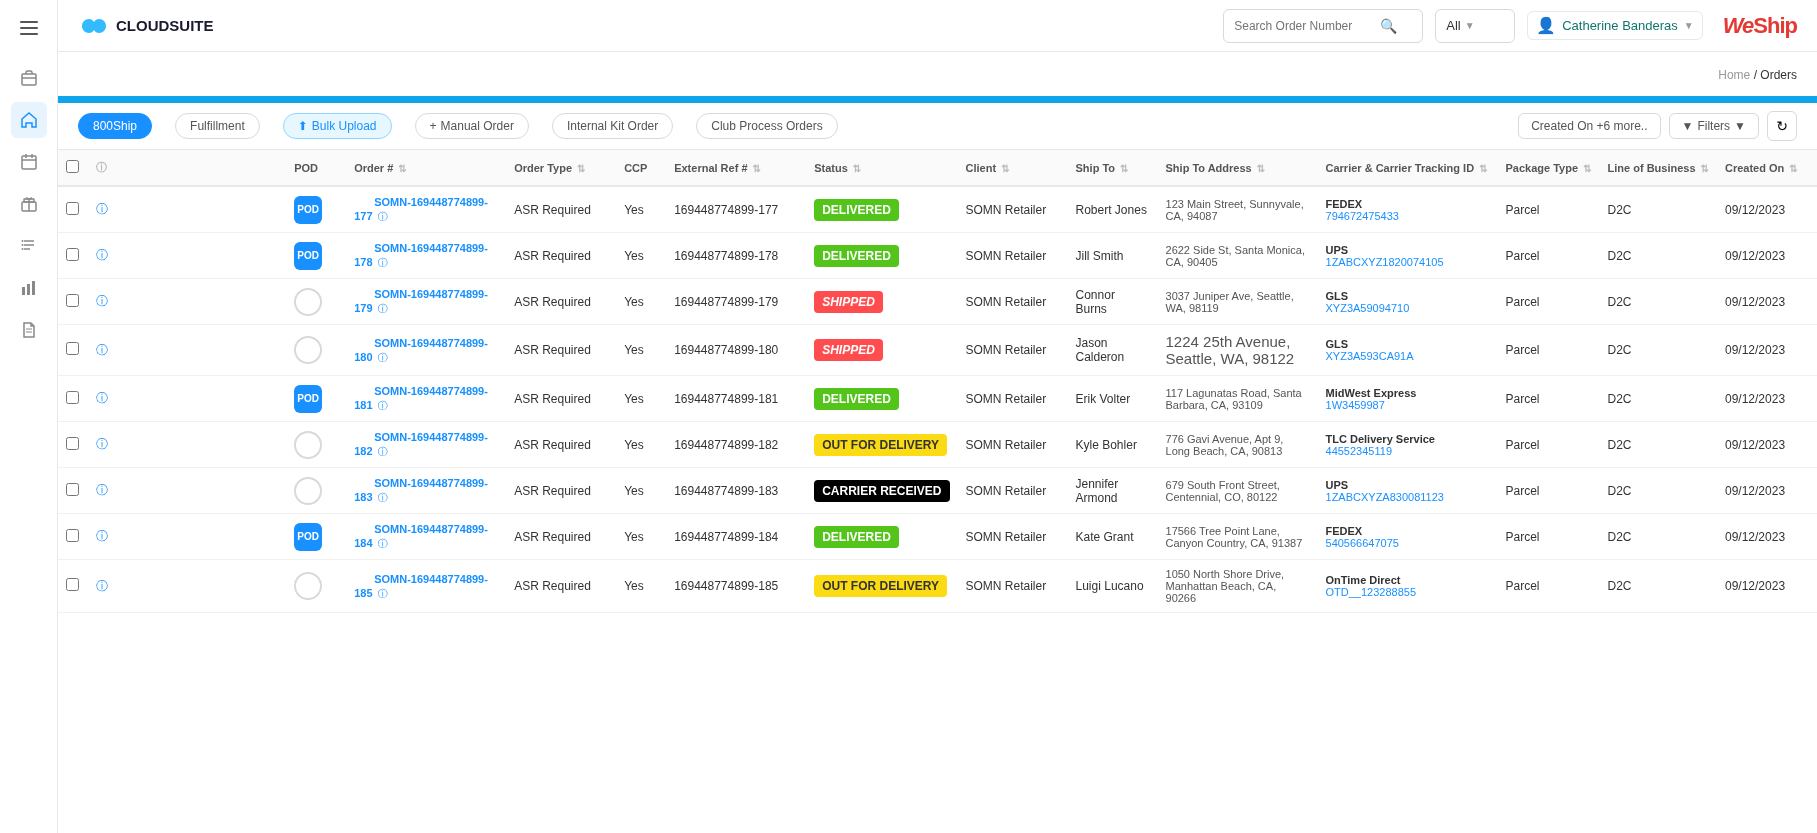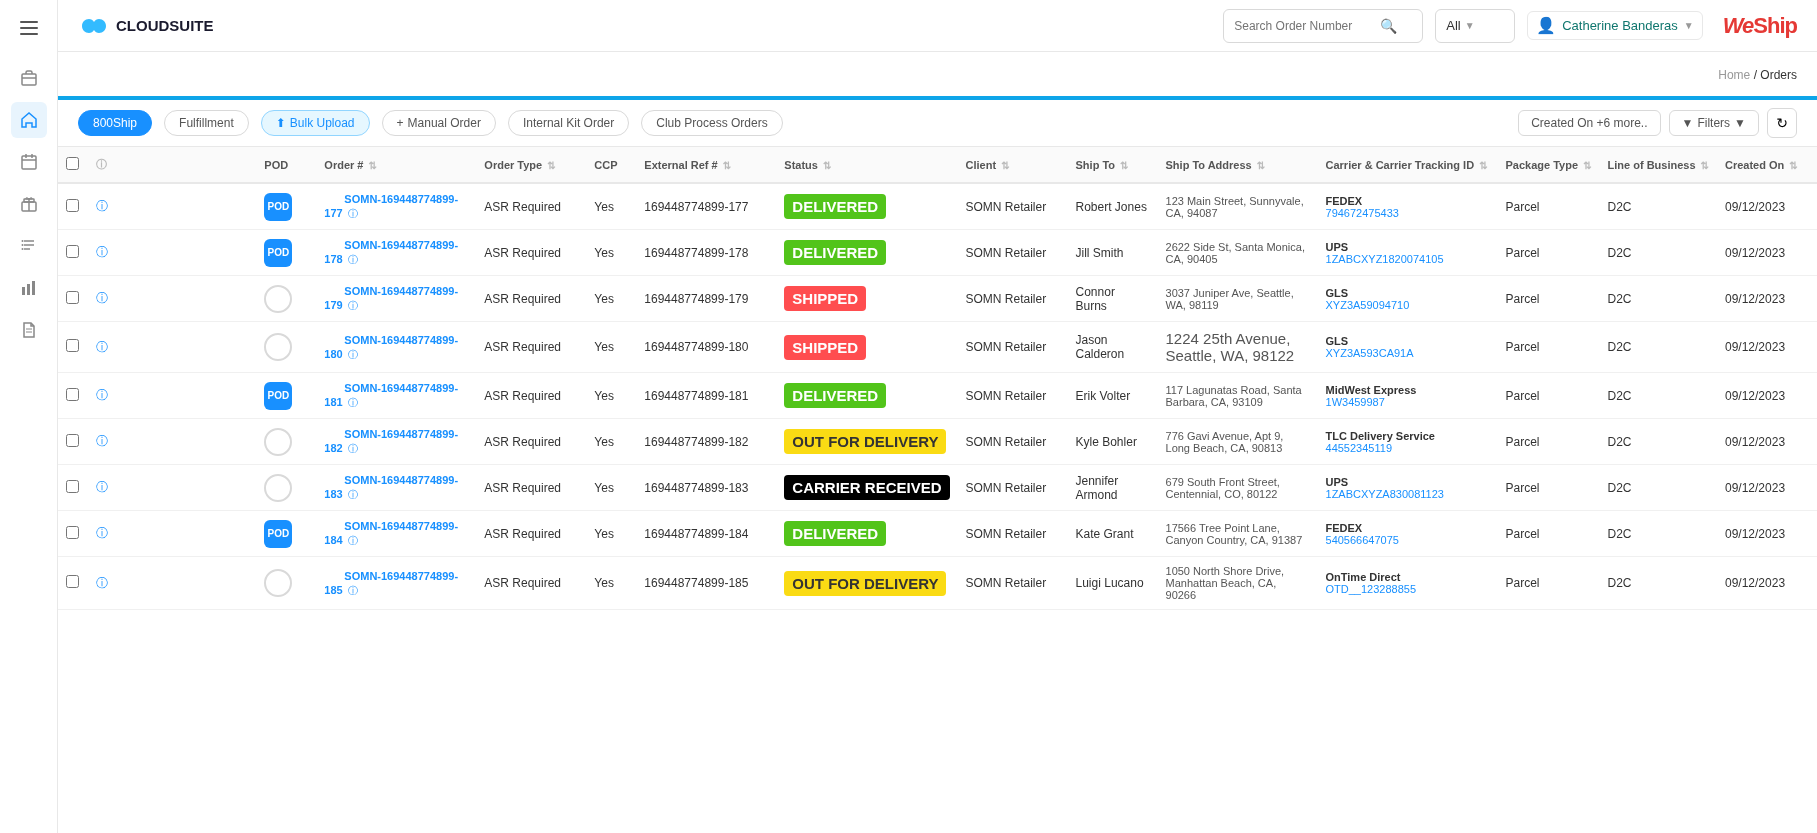--- a/index.html
+++ b/index.html
@@ -23,28 +23,28 @@
     .search-box { display: flex; align-items: center; border: 1px solid #d9d9d9; border-radius: 6px; padding: 0 10px; height: 34px; background: #fff; gap: 6px; min-width: 200px; }
     .search-box input { border: none; outline: none; font-size: 12px; color: #999; width: 140px; }
     .search-icon { color: #999; font-size: 14px; }
     .dropdown-filter { display: flex; align-items: center; border: 1px solid #d9d9d9; border-radius: 6px; padding: 0 10px; height: 34px; background: #fff; gap: 4px; min-width: 80px; cursor: pointer; }
     .user-area { display: flex; align-items: center; gap: 6px; cursor: pointer; padding: 4px 8px; border-radius: 6px; border: 1px solid #e8e8e8; }
     .user-icon { font-size: 16px; color: #666; }
     .user-name { font-size: 13px; color: #0f766e; }
     .weship-logo { font-size: 22px; font-weight: 800; color: #e53935; letter-spacing: -1px; margin-left: 8px; }
 
     
-    .page-header { padding: 16px 20px 10px; background: #fff; border-bottom: 4px solid #0ea5e9; }
+    .page-header { padding: 16px 20px 10px; background: #fff; border-bottom: 7px solid #0ea5e9; }
     .breadcrumb { font-size: 12px; color: #999; text-align: right; margin-bottom: 4px; }
     .breadcrumb a { color: #999; text-decoration: none; }
     .breadcrumb span { color: #333; }
     .page-title { font-size: 20px; font-weight: 700; color: #1a1a2e; }
 
     
-    .tab-bar { padding: 8px 20px; background: #fff; border-bottom: 1px solid #e8e8e8; display: flex; align-items: center; gap: 12px; flex-wrap: wrap; }
+    .tab-bar { padding: 8px 20px; background: #fff; border-bottom: 1px solid #e8e8e8; display: flex; align-items: center; gap: 23px; flex-wrap: wrap; }
     .tab-btn { padding: 5px 14px; border-radius: 20px; border: 1px solid #d9d9d9; background: #fff; font-size: 12px; cursor: pointer; color: #555; display: flex; align-items: center; gap: 4px; }
     .tab-btn.active { background: #1890ff; color: #fff; border-color: #1890ff; }
     .tab-btn.icon-btn { background: #e6f7ff; border-color: #91d5ff; color: #1890ff; }
     .tab-btn.manual { border-color: #d9d9d9; }
     .tab-btn.kit { border-color: #d9d9d9; }
     .tab-btn.club { border-color: #d9d9d9; }
     .tab-right { margin-left: auto; display: flex; align-items: center; gap: 8px; }
     .created-on-btn { padding: 5px 12px; border-radius: 6px; border: 1px solid #d9d9d9; background: #fff; font-size: 12px; cursor: pointer; color: #555; }
     .filter-btn { padding: 5px 12px; border-radius: 6px; border: 1px solid #d9d9d9; background: #fff; font-size: 12px; cursor: pointer; color: #555; display: flex; align-items: center; gap: 4px; }
     .refresh-btn { width: 30px; height: 30px; border-radius: 6px; border: 1px solid #d9d9d9; background: #fff; display: flex; align-items: center; justify-content: center; cursor: pointer; font-size: 14px; }
@@ -55,23 +55,23 @@
     thead tr { background: #fafafa; border-bottom: 1px solid #e8e8e8; }
     th { padding: 10px 8px; text-align: left; font-weight: 600; color: #555; font-size: 11px; white-space: nowrap; border-bottom: 2px solid #e8e8e8; }
     th .sort-icon { color: #bbb; font-size: 10px; margin-left: 2px; }
     td { padding: 8px 8px; border-bottom: 1px solid #f0f0f0; vertical-align: middle; }
 
     .pod-badge { width: 28px; height: 28px; border-radius: 6px; background: #1890ff; color: #fff; display: flex; align-items: center; justify-content: center; font-size: 10px; font-weight: 700; }
     .pod-circle { width: 28px; height: 28px; border-radius: 50%; border: 2px solid #d9d9d9; }
 
     .order-link { color: #1890ff; text-decoration: none; font-weight: 600; font-size: 11px; margin-left: 20px; }
 
-    .status-badge { padding: 4px 8px; border-radius: 4px; font-size: 15px; font-weight: 700; text-align: center; white-space: nowrap; display: inline-block; }
+    .status-badge { padding: 4px 8px; border-radius: 4px; font-size: 12px; font-weight: 700; text-align: center; white-space: nowrap; display: inline-block; }
     .status-delivered { background: #52c41a; color: #fff; }
-    .status-shipped { background: #ff4d4f; color: #fff; }
+    .status-shipped { background: #ff4d4f; color: #fff; font-style: italic; }
     .status-out-for-delivery { background: #fadb14; color: #333; }
     .status-carrier-received { background: #000000; color: #fff; }
 
     .carrier-name { color: #333; font-weight: 600; font-size: 11px; }
     .tracking-id { color: #1890ff; font-size: 11px; font-weight: 500; }
 
     .checkbox-cell { width: 30px; }
     input[type="checkbox"] { cursor: pointer; }
 
     .col-pod { width: 60px; }

